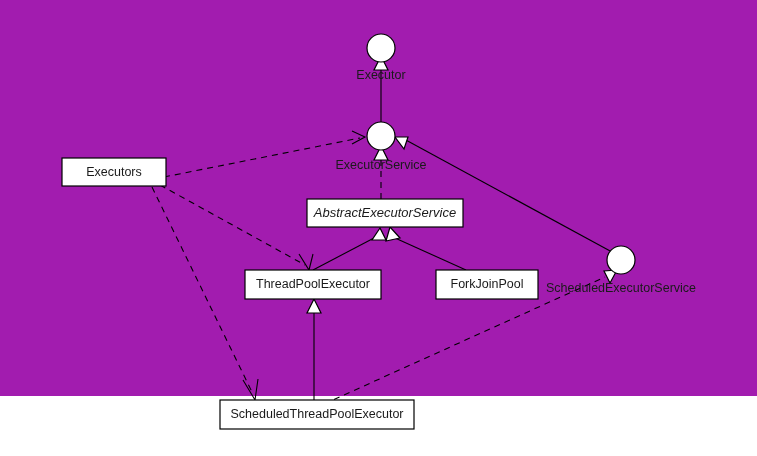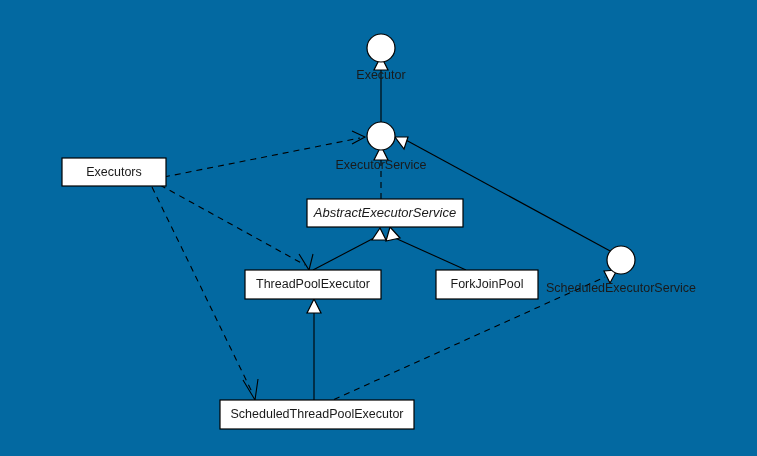--- a/index.html
+++ b/index.html
@@ -9,22 +9,22 @@
   }
   body {
     width: 757px;
     height: 456px;
     font-family: "Liberation Sans", sans-serif;
     overflow: hidden;
   }
   #diagram-root {
     position: relative;
     width: 757px;
-    height: 456px;
-    background: #0369a1;
+    height: 396px;
+    background: #a21caf;
   }
   svg.uml-canvas {
     position: absolute;
     top: 0;
     left: 0;
     width: 757px;
     height: 456px;
   }
   .node-box {
     fill: #ffffff;

